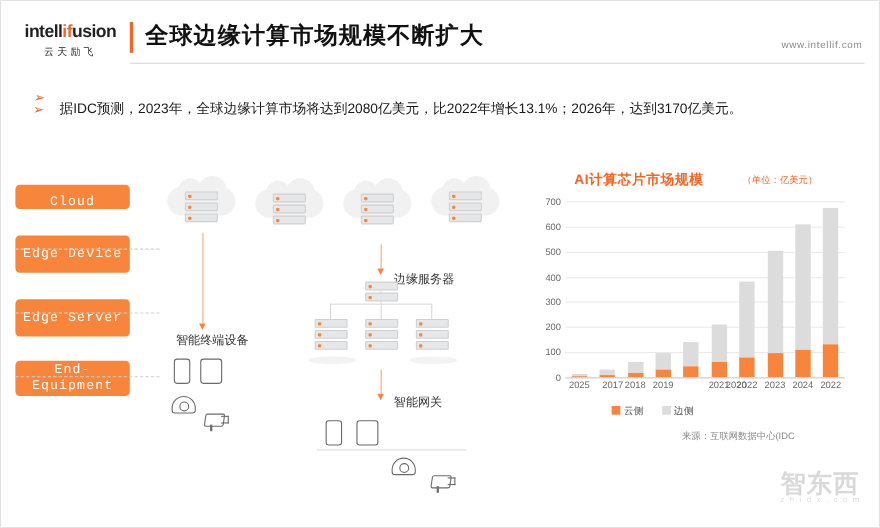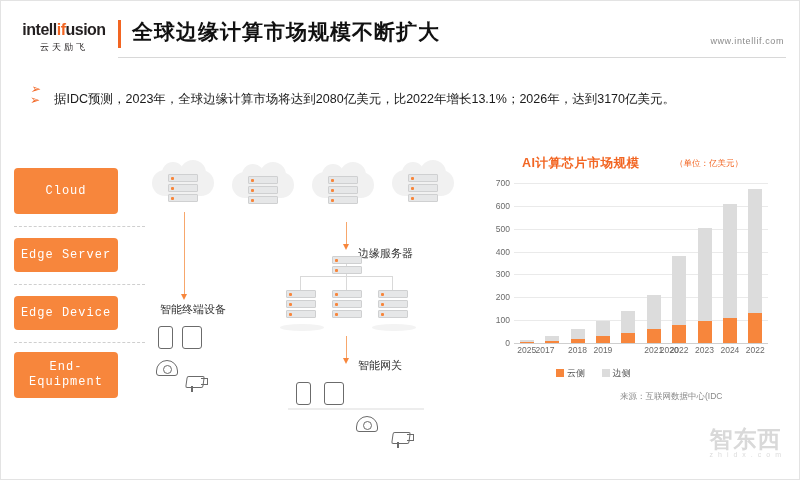--- a/index.html
+++ b/index.html
@@ -32,24 +32,24 @@
   .it { font-style:italic; }
 
   
   .stack { position:absolute; left:14px; top:168px; width:120px; }
   .chip {
     width:104px; border-radius:4px; background:#f7863c; color:#fff;
     font-size:12px; text-align:center; letter-spacing:1px;
     display:flex; align-items:center; justify-content:center;
     font-family:"Liberation Mono", monospace;
   }
-  .chip.c1 { height:46px; }
+  .chip.c1 { height:22px;align-items:flex-end; }
   .chip.c2 { height:34px; margin-top:24px; }
   .chip.c3 { height:34px; margin-top:24px; }
-  .chip.c4 { height:46px; margin-top:22px; line-height:15px; }
+  .chip.c4 { height:32px; margin-top:22px; line-height:15px; }
   .dash { position:absolute; left:0; width:131px; border-top:1px dashed #cfcfcf; }
   .dash.d1 { top:58px; }
   .dash.d2 { top:116px; }
   .dash.d3 { top:174px; }
 
   
   .diagram { position:absolute; left:140px; top:160px; width:330px; height:260px; }
   .cloud { position:absolute; width:62px; height:40px; }
   .cloud .body { position:absolute; left:0; top:10px; width:62px; height:26px; background:#f1f1f1; border-radius:13px; }
   .cloud .b1 { position:absolute; left:10px; top:2px; width:22px; height:22px; background:#f1f1f1; border-radius:50%; }
@@ -127,25 +127,25 @@
     </div>
   </div>
 
   <div class="stack">
     <div class="dash d1"></div>
     <div class="dash d2"></div>
     <div class="dash d3"></div>
     <div class="chip c1">
         <span>Cloud</span>
       </div>
+    <div class="chip c3">
+        <span>Edge Device</span>
+      </div>
     <div class="chip c2">
         <span>Edge Server</span>
-      </div>
-    <div class="chip c3">
-        <span>Edge Device</span>
       </div>
     <div class="chip c4">
         <span style="white-space:pre-line; text-align:center;">End-
 Equipment</span>
       </div>
   </div>
 
   <div class="diagram">
 
     <div class="cloud" style="left:12px; top:0;">
@@ -309,21 +309,21 @@
           <div class="edge-seg" style="height: 29.7143px;"></div>
         </div>
       </div>
     <div class="xaxis"></div>
     <div class="legend">
       <span class="sw o"></span><span>云侧</span>
       <span class="e2"><span class="sw g"></span><span>边侧</span></span>
     </div>
     <div class="source">来源：互联网数据中心(IDC</div>
   <div class="xtick" style="left: 41.7px;">2025</div>
-      <div class="xtick" style="left: 60px;">2017</div>
+      <div class="xtick" style="left: 72px;">2017</div>
       <div class="xtick" style="left: 92.5px;">2018</div>
       <div class="xtick" style="left: 117.9px;">2019</div>
       <div class="xtick" style="left: 143.3px; padding-left: 41px;">2020</div>
       <div class="xtick" style="left: 168.7px;">2021</div>
       <div class="xtick" style="left: 194.1px;">2022</div>
       <div class="xtick" style="left: 219.5px;">2023</div>
       <div class="xtick" style="left: 244.9px;">2024</div>
       <div class="xtick" style="left: 270.3px;">2022</div>
     </div>
 

